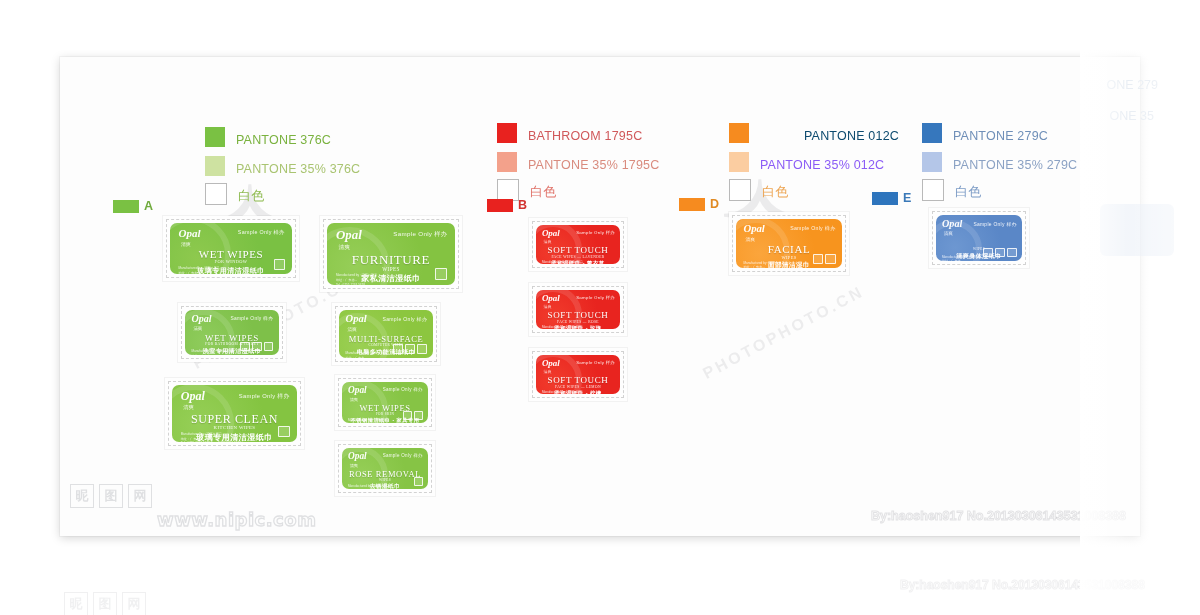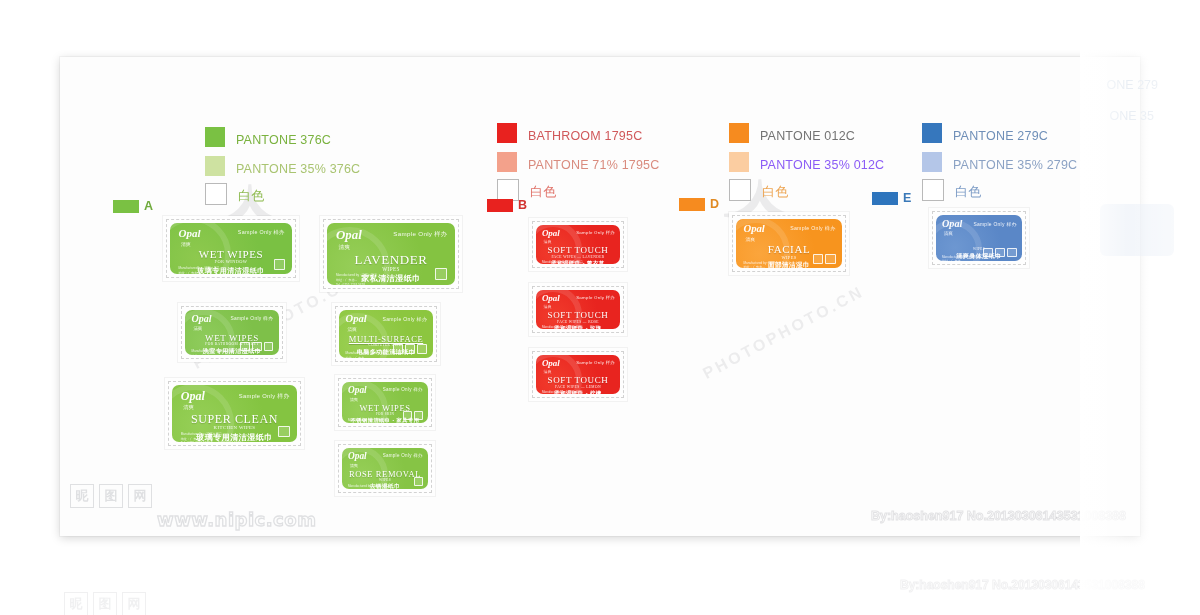--- a/index.html
+++ b/index.html
@@ -108,31 +108,31 @@
             <span class="lbl cn" style="color: rgb(143, 187, 82);">白色</span>
           </div>
         </div>
         <div class="legend" style="left: 437px; top: 64px;">
           <div class="row">
             <span class="chip" style="background: rgb(232, 34, 31);"></span>
             <span class="lbl" style="color: rgb(208, 88, 90);">BATHROOM 1795C</span>
           </div>
           <div class="row">
             <span class="chip" style="background: rgb(243, 161, 139);"></span>
-            <span class="lbl" style="color: rgb(217, 139, 126);">PANTONE  71% 1795C</span>
+            <span class="lbl" style="color: rgb(217, 139, 126);">PANTONE  35% 1795C</span>
           </div>
           <div class="row">
             <span class="chip outline"></span>
             <span class="lbl cn" style="color: rgb(224, 116, 107);">白色</span>
           </div>
         </div>
         <div class="legend" style="left: 669px; top: 64px;">
           <div class="row">
             <span class="chip" style="background: rgb(246, 139, 31);"></span>
-            <span class="lbl" style="color: #737373;">PANTONE 012C</span>
+            <span class="lbl" style="color: #0c4a6e; margin-left: 44px;">PANTONE 012C</span>
           </div>
           <div class="row">
             <span class="chip" style="background: rgb(251, 205, 161);"></span>
             <span class="lbl" style="color: #8b5cf6;">PANTONE  35% 012C</span>
           </div>
           <div class="row">
             <span class="chip outline"></span>
             <span class="lbl cn" style="color: rgb(237, 165, 83);">白色</span>
           </div>
         </div>
@@ -187,21 +187,21 @@
               <i style="width: 8.45px; height: 8.45px;"></i>
             </div>
           </div>
         </div>
         <div class="sheet" style="left: 260px; top: 159px; width: 142px; height: 76px;">
           <div class="lab" style="background: radial-gradient(circle at 22% 70%, rgb(150, 206, 88) 0%, rgb(132, 195, 65) 62%);">
             <div class="swirl" style="left: -14%; bottom: -38%; width: 54%; padding-bottom: 54%;"></div>
             <div class="brand" style="font-size: 12.92px;">Opal</div>
             <div class="brandcn" style="top: 20.52px; font-size: 5.7px;">清爽</div>
             <div class="sample" style="font-size: 6.232px;">Sample Only 样办</div>
-            <div class="tt" style="top: 30.4px; font-size: 13px;">LAVENDER</div>
+            <div class="tt" style="top: 30.4px; font-size: 13px;">FURNITURE</div>
             <div class="st" style="top: 42.75px; font-size: 5.2px;">WIPES</div>
             <div class="cn" style="top: 50.16px; font-size: 8px;">家私清洁湿纸巾</div>
             <div class="fine" style="top: 50.16px;">Manufactured by : 清爽日用品
 地址：广东省...
 Tel : 0755-1234 5678
 Fax : 0755-1234 5679</div>
             <div class="icons" style="right: 6%; bottom: 8%;">
               <i style="width: 9.88px; height: 9.88px;"></i>
             </div>
           </div>
@@ -224,21 +224,21 @@
               <i style="width: 7.67px; height: 7.67px;"></i>
             </div>
           </div>
         </div>
         <div class="sheet" style="left: 272px; top: 246px; width: 108px; height: 62px;">
           <div class="lab" style="background: radial-gradient(circle at 22% 70%, rgb(155, 208, 84) 0%, rgb(140, 198, 63) 62%);">
             <div class="swirl" style="left: -14%; bottom: -38%; width: 54%; padding-bottom: 54%;"></div>
             <div class="brand" style="font-size: 10.54px;">Opal</div>
             <div class="brandcn" style="top: 16.74px; font-size: 4.65px;">清爽</div>
             <div class="sample" style="font-size: 5.084px;">Sample Only 样办</div>
-            <div class="tt" style="top: 24.8px; font-size: 8.5px; text-decoration: underline;">MULTI-SURFACE</div>
+            <div class="tt" style="top: 24.8px; font-size: 8.5px;">MULTI-SURFACE</div>
             <div class="st" style="top: 32.875px; font-size: 3.4px;">COMPUTER WIPES</div>
             <div class="cn" style="top: 37.72px; font-size: 6px;">电脑多功能清洁纸巾</div>
             <div class="fine" style="top: 40.92px;">Manufactured by : 清爽日用品
 地址：广东省...
 Tel : 0755-1234 5678</div>
             <div class="icons" style="right: 6%; bottom: 8%;">
               <i style="width: 8.06px; height: 8.06px;"></i>
               <i style="width: 8.06px; height: 8.06px;"></i>
               <i style="width: 8.06px; height: 8.06px;"></i>
             </div>

